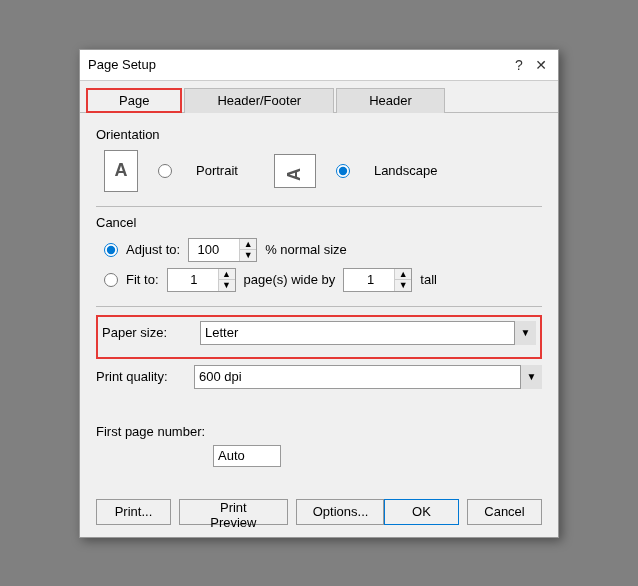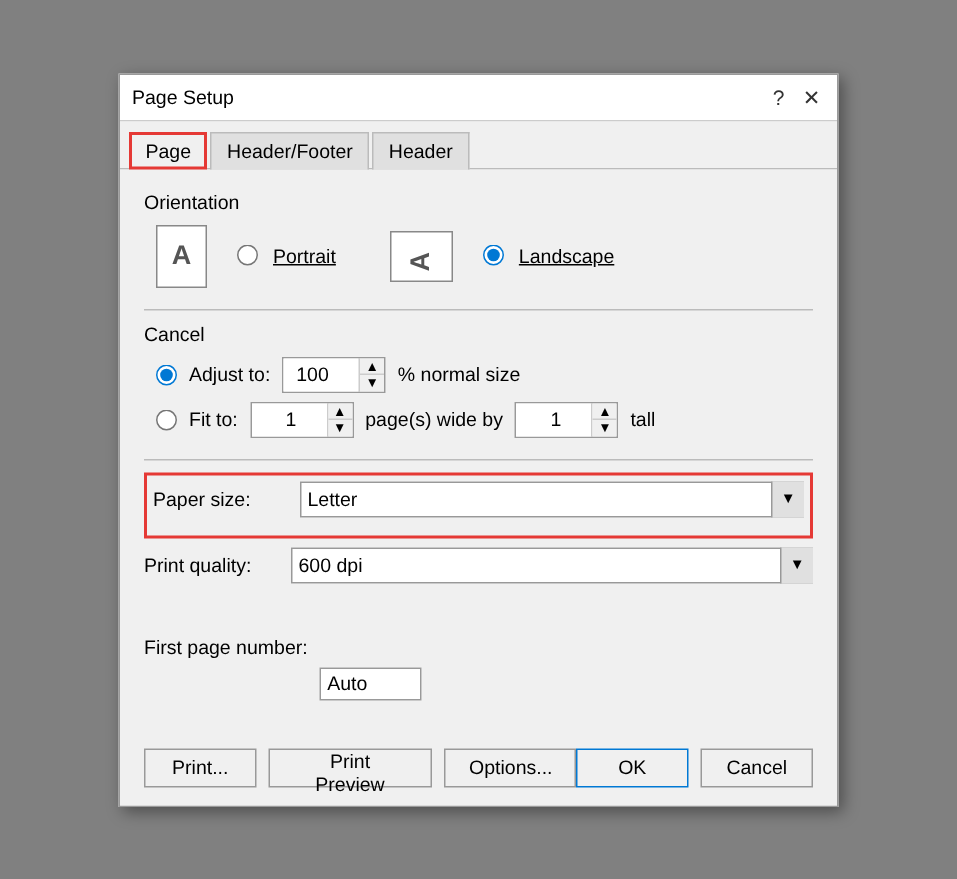--- a/index.html
+++ b/index.html
@@ -60,21 +60,21 @@
     }
 
     .tab-bar {
       display: flex;
       background: #f0f0f0;
       padding: 6px 6px 0 6px;
       border-bottom: 1px solid #bbb;
     }
 
     .tab {
-      padding: 4px 10px;
+      padding: 4px 32px;
       background: #e0e0e0;
       border: 1px solid #bbb;
       border-bottom: none;
       cursor: pointer;
       font-size: 13px;
       margin-right: 2px;
       position: relative;
       top: 1px;
     }
 
@@ -105,24 +105,23 @@
 
     .orientation-row {
       display: flex;
       align-items: center;
       gap: 20px;
       margin-left: 8px;
     }
 
     .orientation-option {
       display: flex;
-      align-items: flex-start;
-      gap: 10px;
-      cursor: pointer;
-      text-decoration: underline;
+      align-items: flex-end;
+      gap: 24px;
+      cursor: pointer;
     }
 
     .page-icon {
       display: inline-flex;
       align-items: center;
       justify-content: center;
       border: 1px solid #888;
       background: #fff;
       font-size: 18px;
       font-weight: bold;

